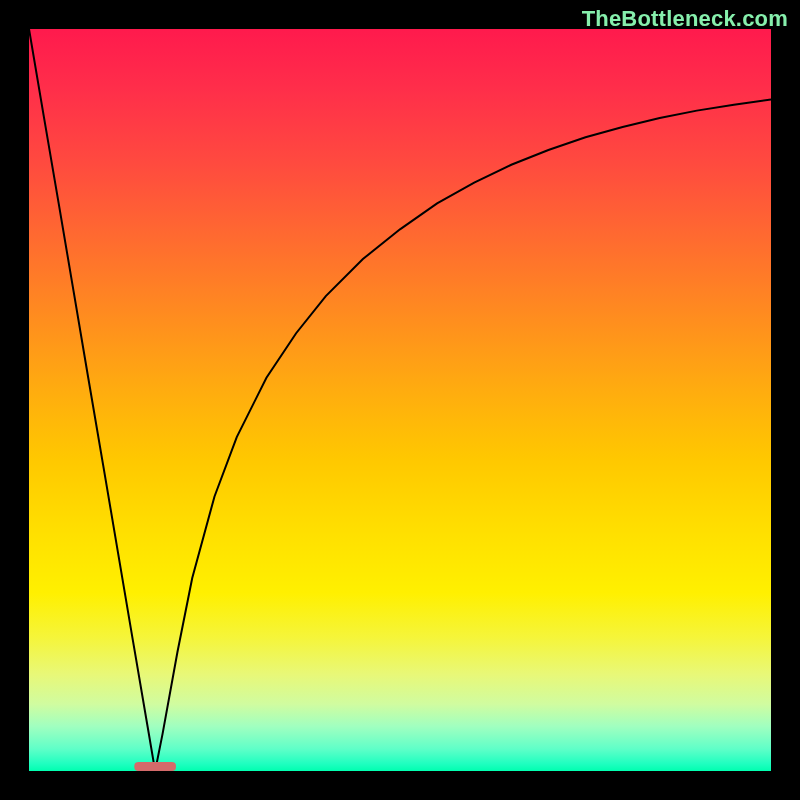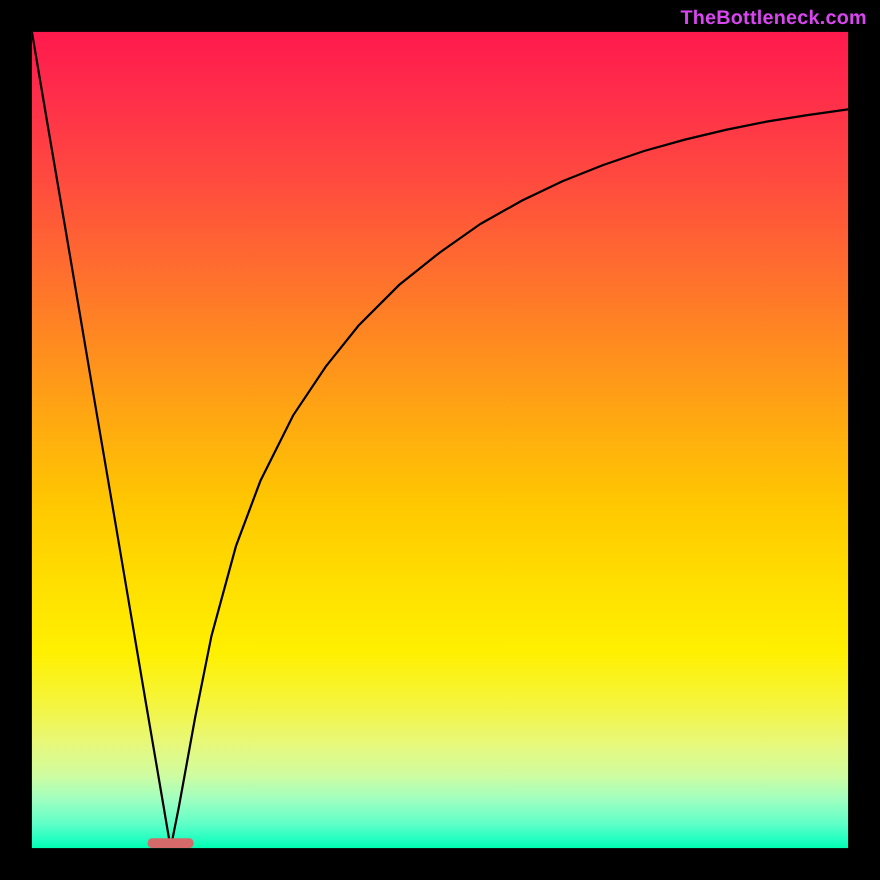--- a/index.html
+++ b/index.html
@@ -42,23 +42,23 @@
     top: 29px;
     width: 742px;
     height: 742px;
     pointer-events: none;
   }
   .watermark {
     position: absolute;
     top: 6px;
     right: 12px;
     font-family: Arial, Helvetica, sans-serif;
-    font-size: 18px;
+    font-size: 22px;
     font-weight: 600;
-    color: #d946ef;
+    color: #86efac;
     letter-spacing: 0.2px;
   }
   .ideal-marker {
     stroke: none;
     fill: #d46a6a;
   }
   .curve {
     fill: none;
     stroke: #000;
     stroke-width: 2;

